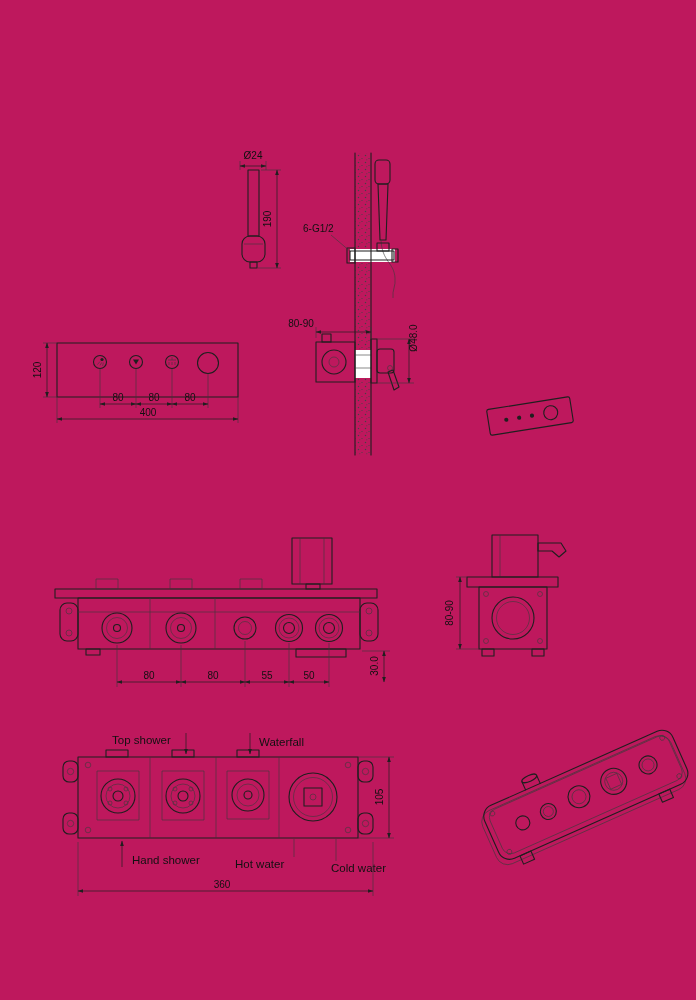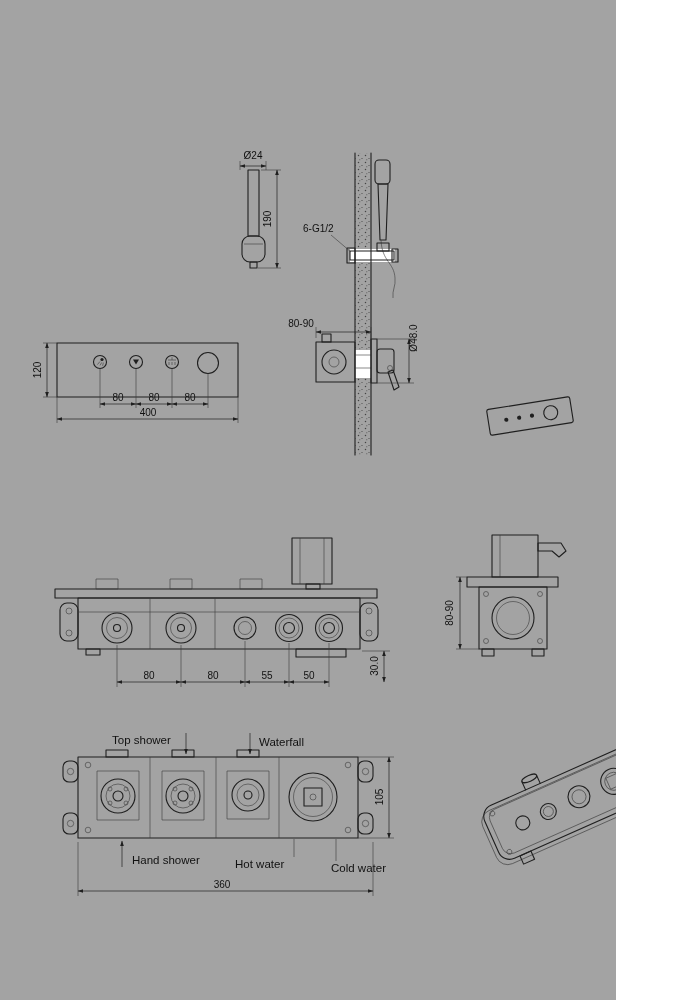--- a/index.html
+++ b/index.html
@@ -1,18 +1,18 @@
 <!DOCTYPE html>
 <html><head>
 <meta charset="utf-8">
 <style>
   *{box-sizing:border-box}
   html,body{margin:0;padding:0}
   body{background:#ffffff;width:696px;height:1000px}
-  .sheet{position:relative;width:616px;height:1000px;background:#a3a3a3;overflow:hidden}
+  .sheet{position:relative;width:696px;height:1000px;background:#be185d;overflow:hidden}
   svg{display:block}
   .o{fill:none;stroke:#1f1f1f;stroke-width:1.1;stroke-linejoin:round;stroke-linecap:round}
   .t{fill:none;stroke:#3a3a3a;stroke-width:.6;stroke-linejoin:round}
   .d{fill:none;stroke:#1f1f1f;stroke-width:.7}
   .f{fill:#1f1f1f;stroke:none}
   .w{fill:#ffffff;stroke:none}
   text{font-family:"Liberation Sans","DejaVu Sans",sans-serif;fill:#111}
   .dim{font-size:10px}
   .lbl{font-size:11.5px}
 </style>

